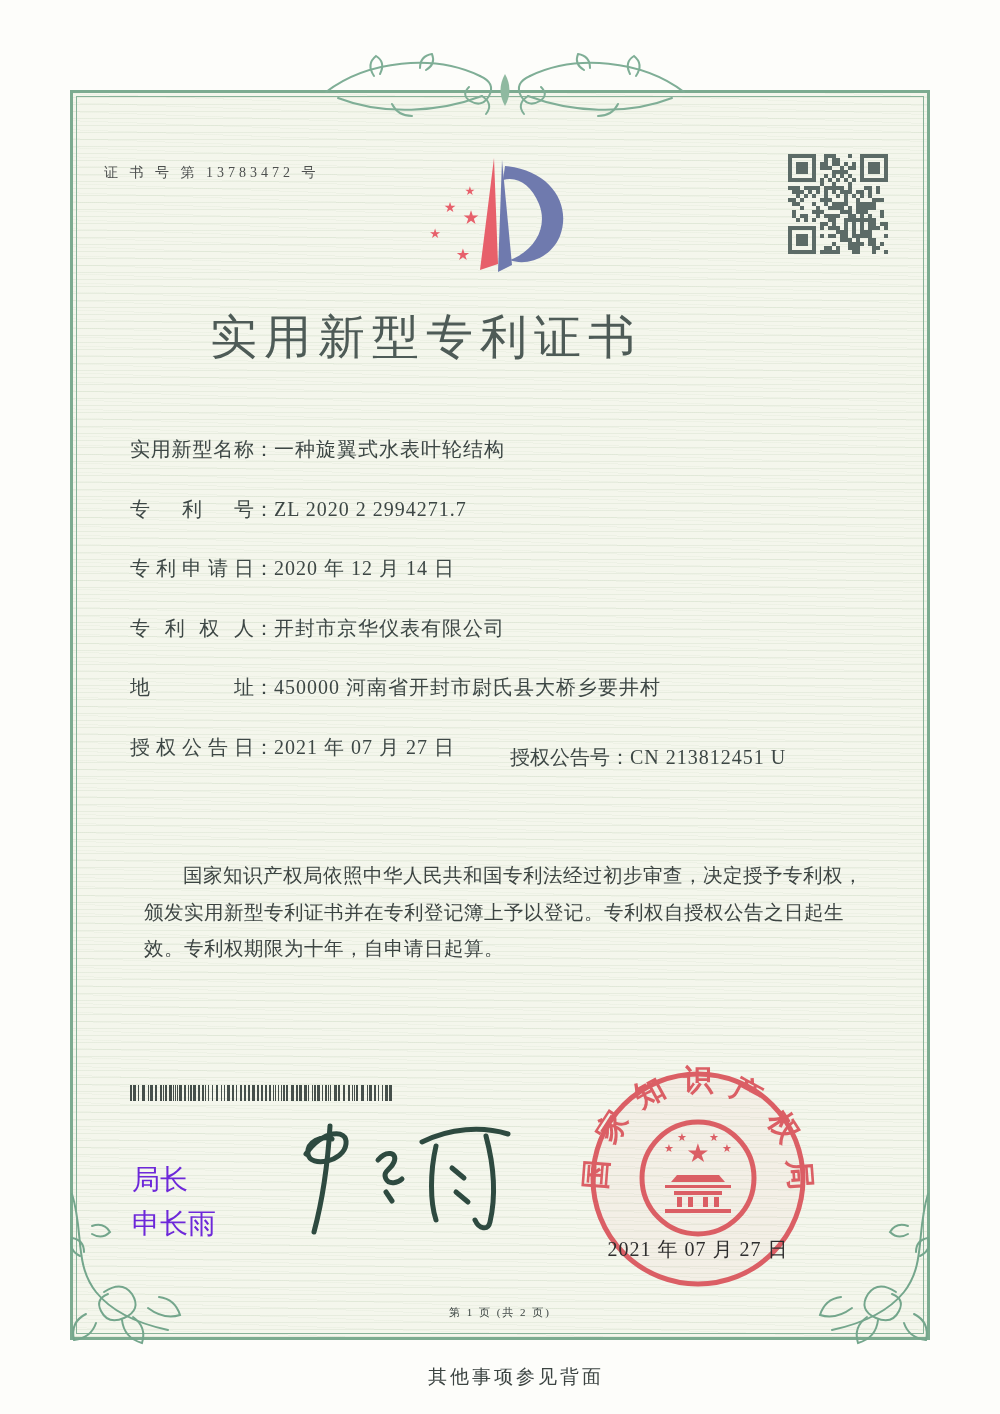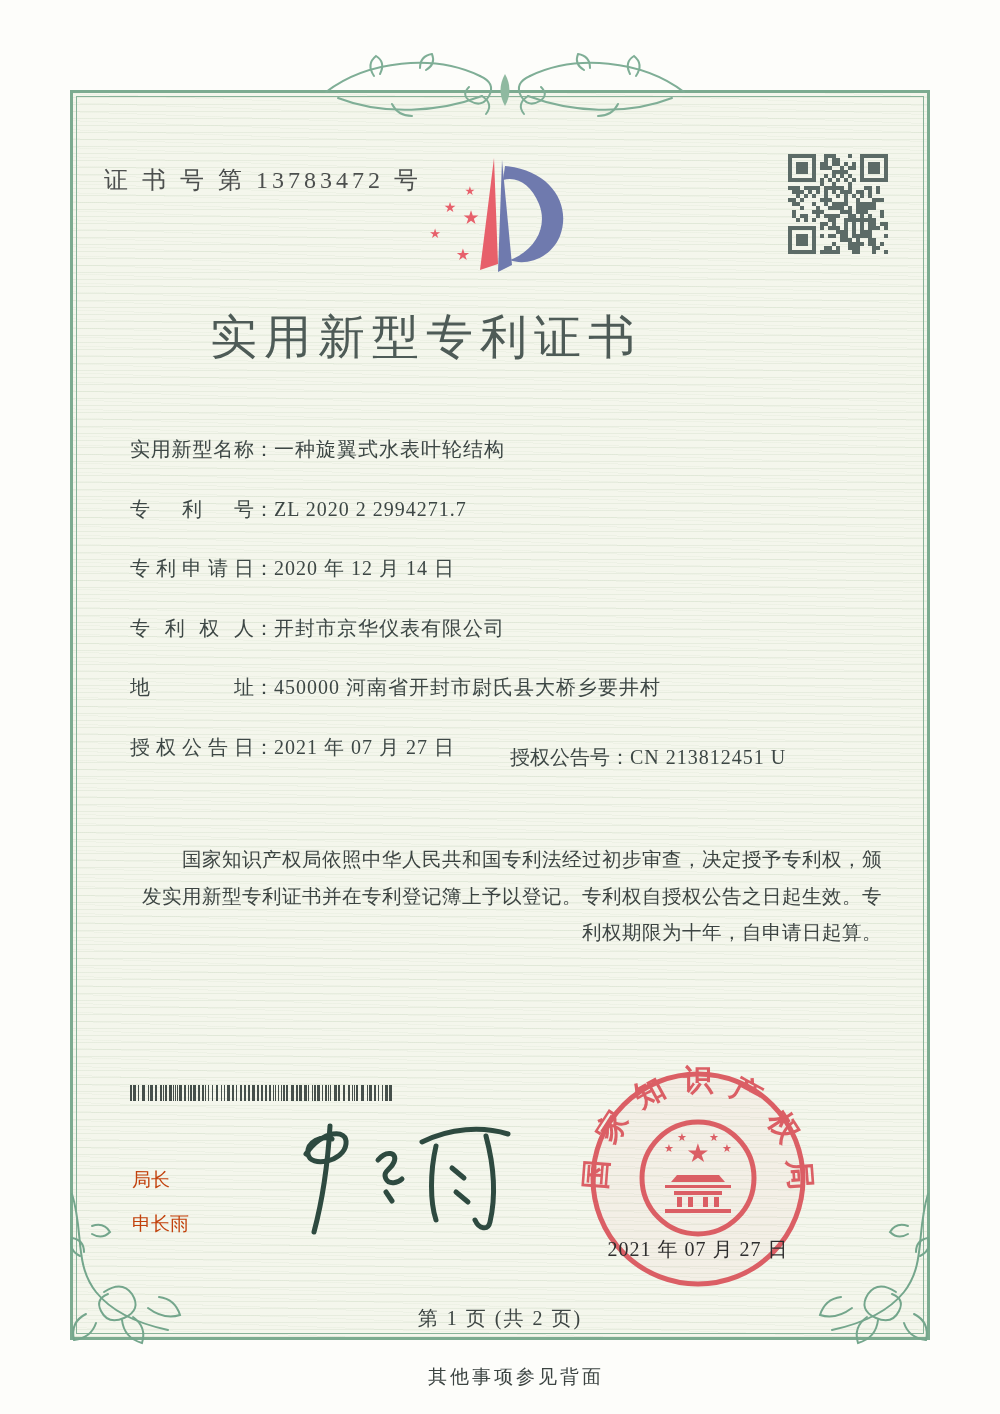--- a/index.html
+++ b/index.html
@@ -19,21 +19,21 @@
       repeating-linear-gradient(2deg, rgba(150,180,140,0.07) 0 1px, transparent 1px 9px),
       #f4f6ec;
   }
   .frame-inner {
     position:absolute; inset:3px; border:1px solid #87b298;
   }
   .ornament { position:absolute; pointer-events:none; }
   
   .cert-no {
     position:absolute; left:104px; top:164px;
-    font-size:24px; letter-spacing:4px; color:#4c4f4e;
+    font-size:14px; letter-spacing:4px; color:#4c4f4e;
   }
   .logo { position:absolute; left:418px; top:150px; }
   .qr { position:absolute; left:788px; top:154px; }
   .title {
     position:absolute; left:0; top:306px; width:852px;
     text-align:center; font-size:47px; letter-spacing:7px;
     color:#4e5b57; font-weight:500;
   }
   .fields { position:absolute; left:130px; top:436px; width:760px; }
   .field-row { height:59.5px; font-size:20px; position:relative; white-space:nowrap; }
@@ -42,37 +42,37 @@
     vertical-align:top;
     font-family:Liberation Mono, monospace;
   }
   .field-colon { display:inline-block; }
   .field-value { letter-spacing:1px; }
   .grant-no { position:absolute; left:380px; top:10px; }
   .legal {
     position:absolute; left:128px; top:842px; width:754px;
     font-size:19.5px; line-height:36.5px; color:#3c4442; letter-spacing:0.5px;
   }
-  .legal p { text-indent:2em; margin:0;text-align:right; }
+  .legal p { text-indent:2em; margin:16px; }
   
   .barcode { position:absolute; left:130px; top:1085px; }
   .signer {
     position:absolute; left:132px; top:1158px;
-    font-size:19px; line-height:44px; color:#c2410c;
+    font-size:28px; line-height:44px; color:#6d28d9;
     font-family:"Liberation Sans","DejaVu Sans",sans-serif;
   }
   .signature { position:absolute; left:272px; top:1110px; }
   .seal { position:absolute; left:579px; top:1060px; opacity:0.9; }
   .seal-date {
     position:absolute; left:583px; top:1236px; width:230px; text-align:center;
     font-size:20px; color:#2e2e2e; letter-spacing:1px;
   }
   .page-no {
     position:absolute; left:0; top:1305px; width:1000px; text-align:center;
-    font-size:20px; color:#3c4442; letter-spacing:2px;
+    font-size:11px; color:#3c4442; letter-spacing:2px;
   }
   .back-note {
     position:absolute; left:16px; top:1364px; width:1000px; text-align:center;
     font-size:19px; color:#3c4442; letter-spacing:3px;
   }
 </style>
 </head>
 <body>
 
 <div class="paper">

